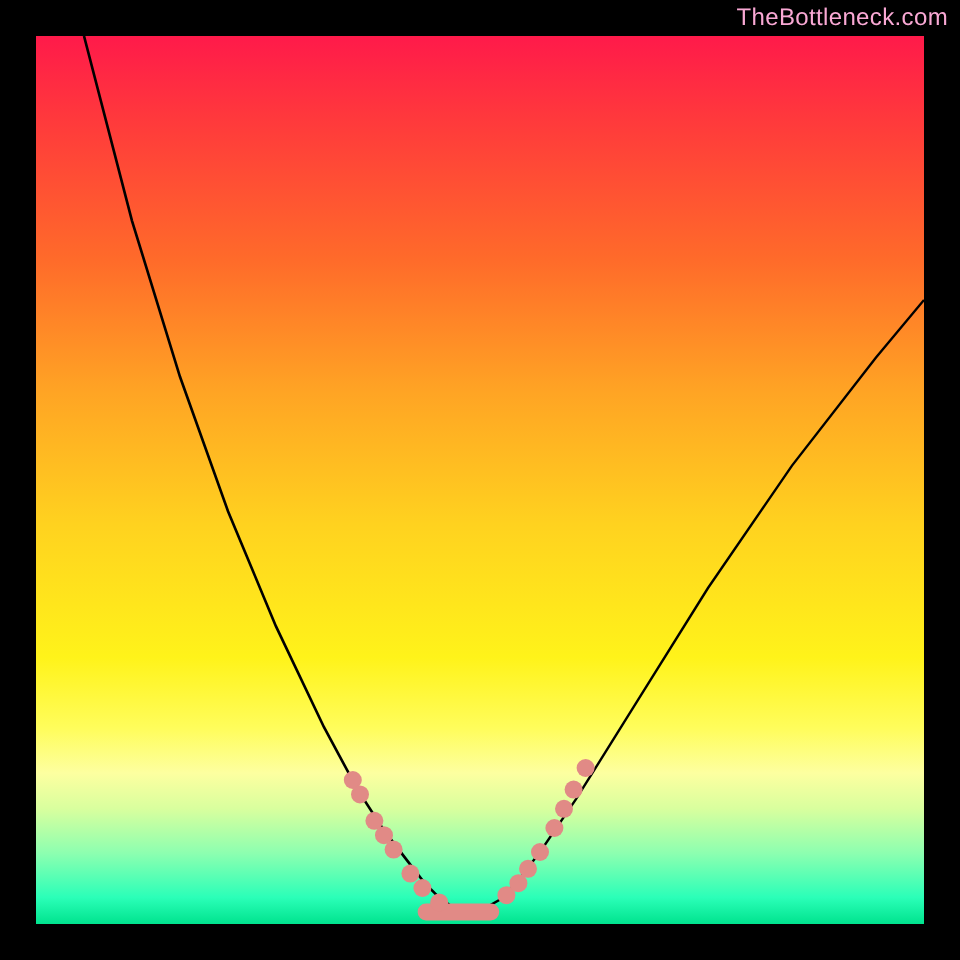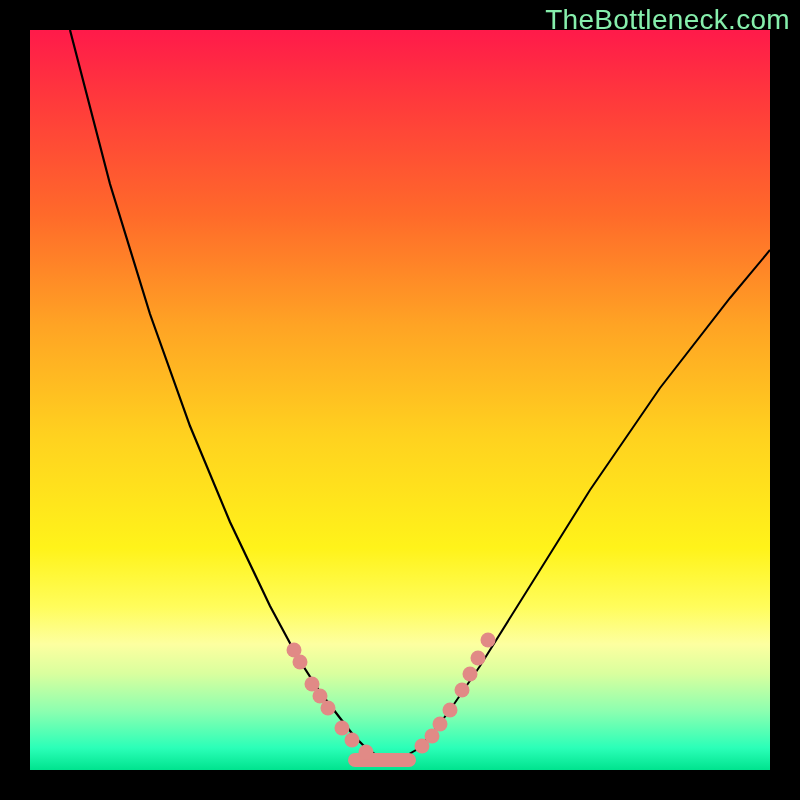--- a/index.html
+++ b/index.html
@@ -40,23 +40,23 @@
     left: 0;
     top: 0;
     width: 740px;
     height: 740px;
     pointer-events: none;
   }
   .watermark {
     position: absolute;
     right: 10px;
     top: 4px;
-    color: #86efac;
+    color: #f9a8d4;
     font-family: Arial, Helvetica, sans-serif;
-    font-size: 28px;
+    font-size: 20px;
     letter-spacing: 0.3px;
   }
 </style>
 </head>
 <body>
 
 <div class="canvas">
   <div class="watermark">TheBottleneck.com</div>
   <div class="plot-area">
     <svg class="curves" viewBox="0 0 740 740" preserveAspectRatio="none" xmlns="http://www.w3.org/2000/svg">

